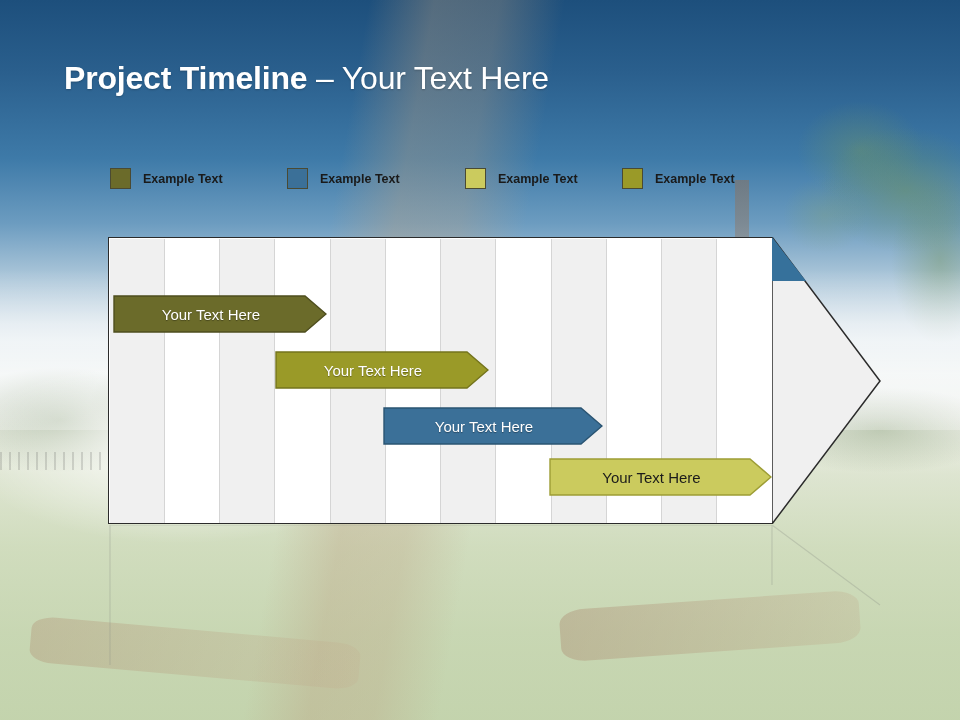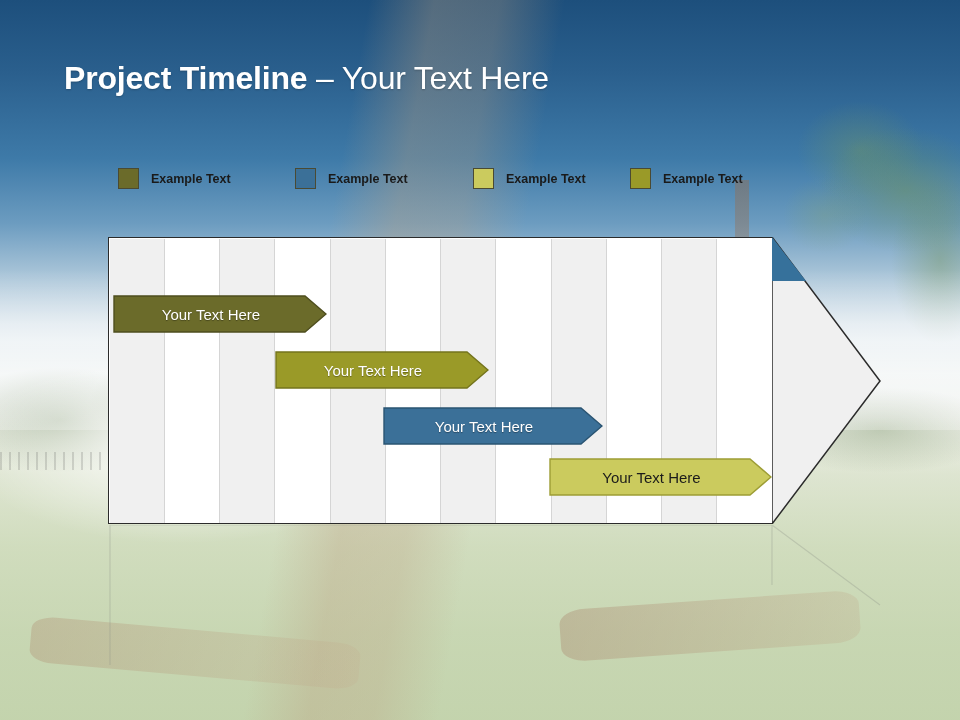--- a/index.html
+++ b/index.html
@@ -94,21 +94,21 @@
     font-size:32px; color:#ffffff;
     letter-spacing:-.2px;
     white-space:nowrap;
     text-shadow:0 1px 2px rgba(0,0,0,.22);
   }
   .title .strong { font-weight:bold; }
   .title .light  { font-weight:normal; }
 
   
   .legend {
-    position:absolute; left:118px; top:168px;
+    position:absolute; left:110px; top:168px;
     width:760px; height:26px;padding-left:17px;
   }
   .legend-item {
     position:absolute; top:0;
     display:flex; align-items:center;
   }
   .legend-swatch {
     width:21px; height:21px;
     border:1px solid #4a4a33;
     flex:0 0 auto;

